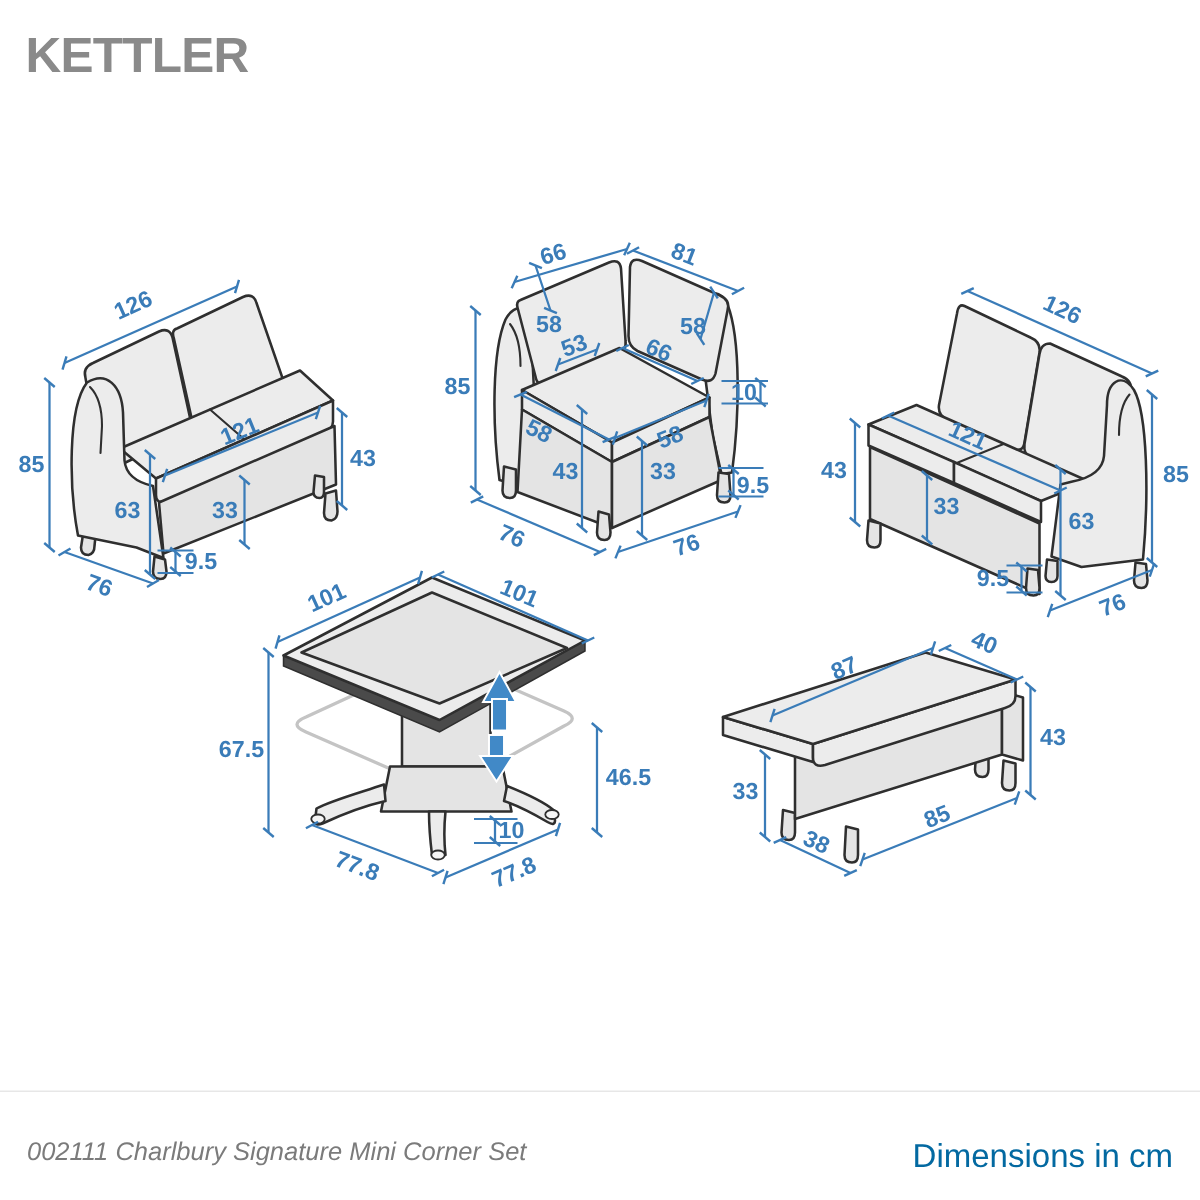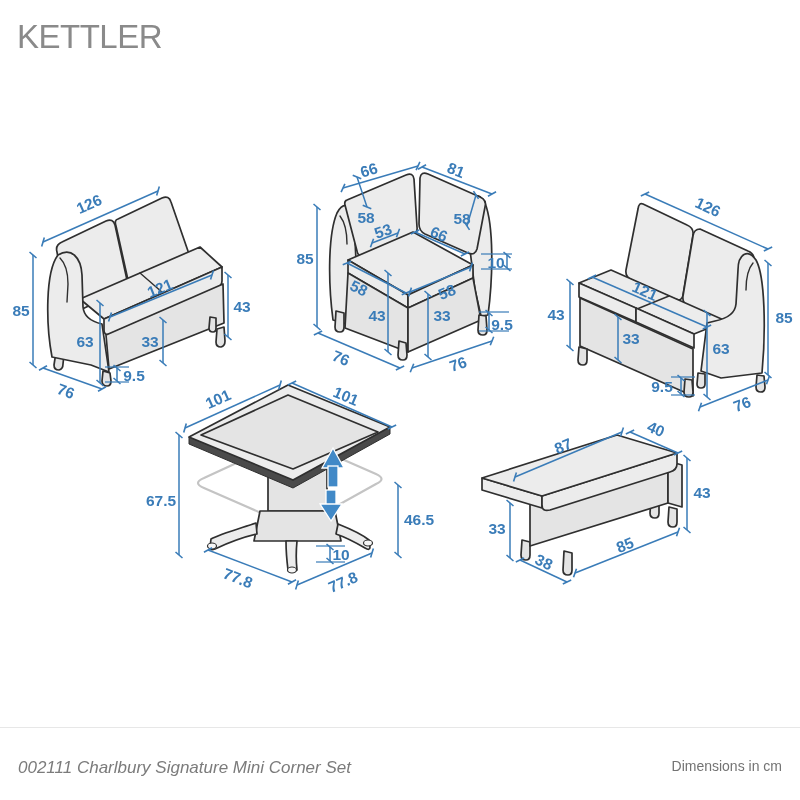--- a/index.html
+++ b/index.html
@@ -2,36 +2,36 @@
 <html><head>
 <meta charset="utf-8">
 <style>
   html,body{margin:0;padding:0;}
   body{
     width:800px;height:800px;position:relative;background:#ffffff;
     font-family:"Liberation Sans",sans-serif;overflow:hidden;
   }
   #brand{
     position:absolute;left:17px;top:18px;
-    font-size:33px;font-weight:400;letter-spacing:-0.5px;color:#8a8a8a;
+    font-size:33px;font-weight:700;letter-spacing:-0.5px;color:#8a8a8a;
   }
   .piece{position:absolute;}
   .fur{fill:#ececec;stroke:#2f2f2f;stroke-width:1.7;stroke-linejoin:round;stroke-linecap:round;}
   .fur2{fill:#e4e4e4;stroke:#2f2f2f;stroke-width:1.7;stroke-linejoin:round;stroke-linecap:round;}
   .foot{fill:#f6f6f6;stroke:#2f2f2f;stroke-width:1.2;}
   .ln{fill:none;stroke:#2f2f2f;stroke-width:1.4;stroke-linecap:round;}
   .band{fill:#4a4a4a;stroke:#2f2f2f;stroke-width:1;}
   .ghost{fill:none;stroke:#c4c4c4;stroke-width:2.2;stroke-linejoin:round;}
   .dim{stroke:#3a7cb8;stroke-width:1.5;fill:none;}
   .ext{stroke:#3a7cb8;stroke-width:1.2;fill:none;}
   .dl{font:700 15.5px "Liberation Sans",sans-serif;fill:#3a7cb8;text-anchor:middle;dominant-baseline:central;}
   .arrow{fill:#4189c7;stroke:#ffffff;stroke-width:1.3;}
   #footer-divider{position:absolute;left:0;top:727px;width:800px;height:1px;background:#e7e7e7;}
   #footer-left{position:absolute;left:18px;top:758px;font-size:17px;color:#7b7b7b;font-style:italic;}
-  #footer-right{position:absolute;right:18px;top:758px;font-size:14px;color:#737373;text-align:right;}
+  #footer-right{position:absolute;right:18px;top:758px;font-size:22px;color:#0369a1;text-align:right;}
 </style>
 </head>
 <body>
 
 <div id="brand">KETTLER</div>
 
 <svg class="piece" style="left:5px;top:160px" width="290" height="255" viewBox="0 0 290 255">
   <defs>
     <marker id="tick" viewBox="0 0 10 10" refX="5" refY="5" markerWidth="10" markerHeight="10" orient="auto" markerUnits="userSpaceOnUse">
       <path d="M2,8.5 L8,1.5" fill="none" stroke="#3a7cb8" stroke-width="1.6"></path>

